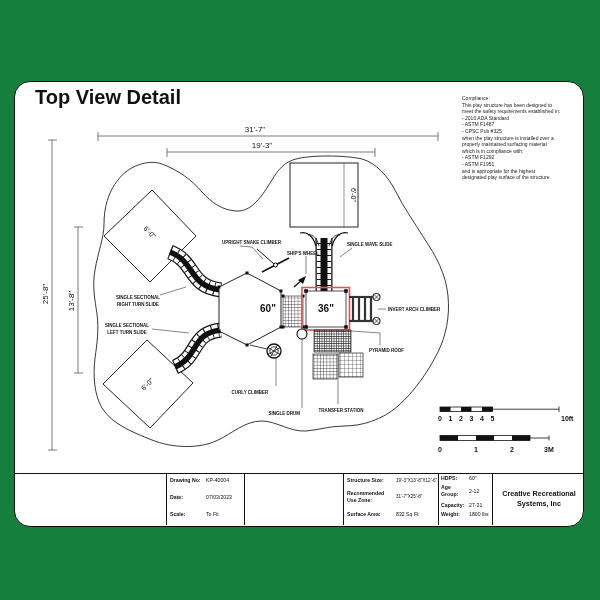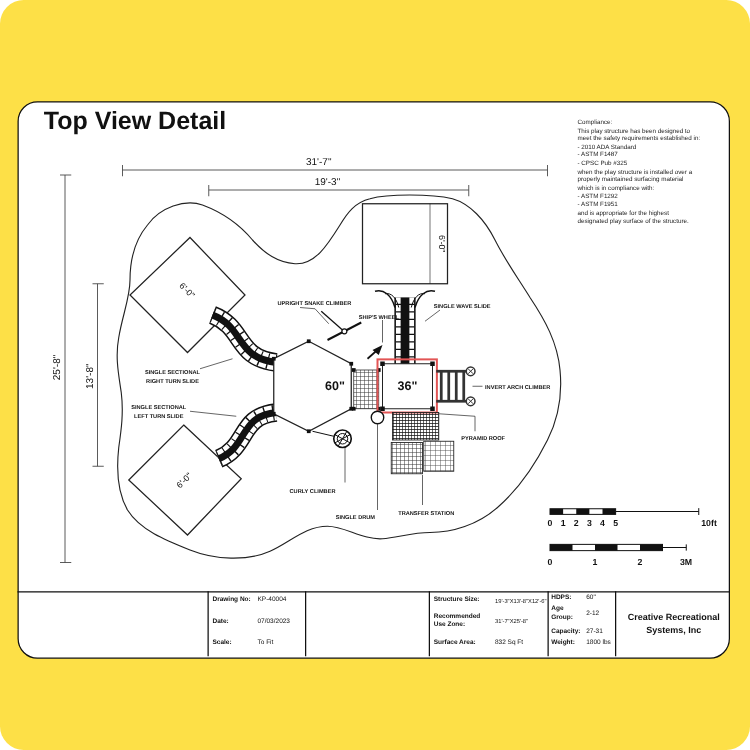--- a/index.html
+++ b/index.html
@@ -1,17 +1,17 @@
 <!DOCTYPE html>
 <html><head>
 <meta charset="utf-8">
 <style>
   html,body{margin:0;padding:0;background:#fff;}
-  .page{position:relative;width:600px;height:600px;background:#fde047;overflow:hidden;
-        font-family:"Liberation Sans",sans-serif;color:#111;border-radius:19px;}
+  .page{position:relative;width:600px;height:600px;background:#15803d;overflow:hidden;
+        font-family:"Liberation Sans",sans-serif;color:#111;}
   .sheet{position:absolute;left:14px;top:81px;width:568px;height:444px;
          border:1.6px solid #111;border-radius:16px;background:#fff;}
   .title{position:absolute;left:35px;top:86px;font-size:20px;font-weight:700;}
   .compliance{position:absolute;left:462px;top:95px;width:114px;font-size:5px;
               line-height:1.32;white-space:pre-line;color:#222;}
   svg{position:absolute;left:0;top:0;}
   svg text{font-family:"Liberation Sans",sans-serif;fill:#111;}
   .lbl{font-size:4.5px;font-weight:700;}
   .dim{font-size:8px;}
   .deckdim{font-size:7px;}

